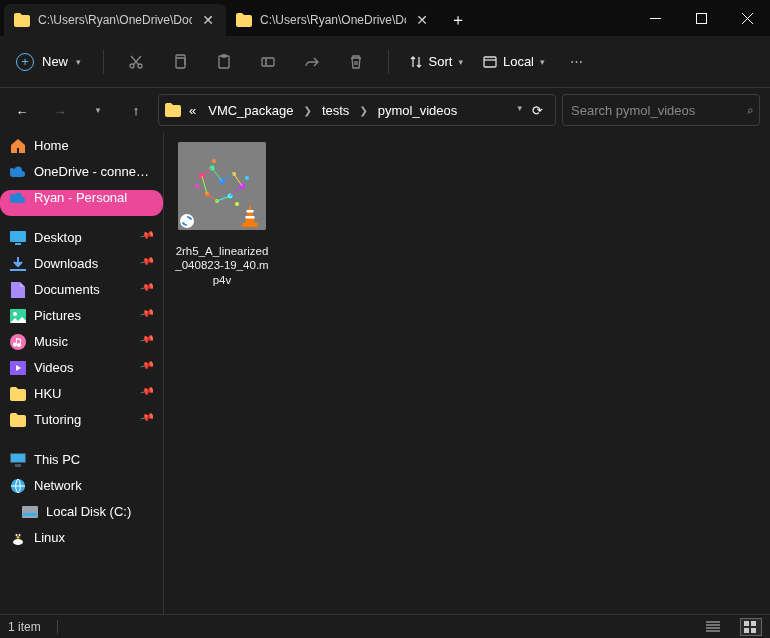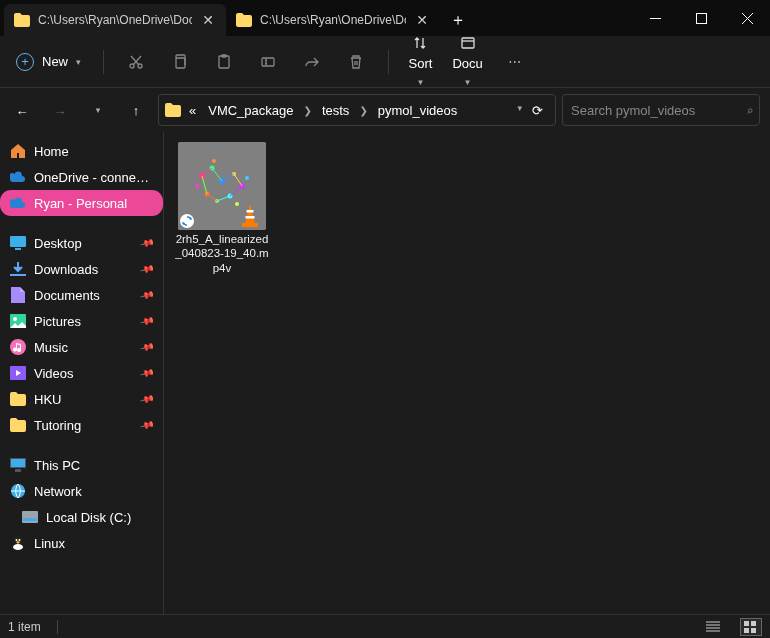--- a/index.html
+++ b/index.html
@@ -14,46 +14,46 @@
   .tab-add { width: 36px; height: 32px; display: flex; align-items: center; justify-content: center; color: #fff; font-size: 16px; }
   .tabbar .spacer { flex: 1; }
   .winbtns { display: flex; height: 36px; }
   .winbtn { width: 46px; display: flex; align-items: center; justify-content: center; color: #fff; }
   
   .toolbar { height: 52px; display: flex; align-items: center; padding: 0 6px; gap: 4px; border-bottom: 1px solid #333; }
   .new-btn { display: flex; align-items: center; gap: 8px; padding: 6px 10px; border-radius: 4px; cursor: pointer; }
   .new-btn .plus-circle { width: 18px; height: 18px; border: 1.5px solid #5fb2f2; border-radius: 50%; display: flex; align-items: center; justify-content: center; color: #5fb2f2; font-size: 13px; line-height: 1; }
   .toolbar .sep { width: 1px; height: 24px; background: #3a3a3a; margin: 0 8px; }
   .tbicon { width: 40px; height: 36px; display: flex; align-items: center; justify-content: center; color: #888; cursor: pointer; }
-  .tbbtn { display: flex; align-items: center; gap: 6px; padding: 6px 8px; cursor: pointer; flex-direction: column; }
+  .tbbtn { display: flex; align-items: center; gap: 6px; padding: 6px 8px; cursor: pointer; }
   .chev { font-size: 9px; color: #aaa; }
   
   .addrbar { height: 44px; display: flex; align-items: center; padding: 0 10px 0 6px; gap: 6px; }
   .navbtn { width: 32px; height: 32px; display: flex; align-items: center; justify-content: center; color: #fff; cursor: pointer; }
   .navbtn.dim { color: #666; }
   .crumbbox { flex: 1; height: 32px; border: 1px solid #3d3d3d; border-radius: 4px; display: flex; align-items: center; padding: 0 6px; gap: 4px; }
   .crumb { padding: 2px 4px; cursor: pointer; }
   .crumb-sep { font-size: 10px; color: #aaa; padding: 0 2px; }
   .crumb-end { margin-left: auto; display: flex; gap: 10px; padding-right: 6px; }
   .searchbox { width: 198px; height: 32px; border: 1px solid #3d3d3d; border-radius: 4px; display: flex; align-items: center; padding: 0 8px; color: #888; justify-content: space-between; }
   .searchbox input { flex: 1; background: transparent; border: none; outline: none; color: #fff; font-size: 13px; }
   .searchbox input::placeholder { color: #888; }
   
   .body { flex: 1; display: flex; overflow: hidden; }
   .sidebar { width: 164px; border-right: 1px solid #333; padding: 6px 0; overflow-y: auto; }
-  .sb-item { height: 26px; display: flex; align-items: center; padding: 0 10px; gap: 8px; cursor: pointer; position: relative; }
+  .sb-item { height: 26px; display: flex; align-items: flex-start; padding: 0 10px; gap: 8px; cursor: pointer; position: relative; }
   .sb-item.sel { background: #ec4899; border-radius: 11px; }
   .sb-item .lbl { flex: 1; white-space: nowrap; overflow: hidden; text-overflow: ellipsis; font-size: 13px; }
   .sb-item .pin { font-size: 10px; color: #999; transform: rotate(30deg); }
   .sb-gap { height: 14px; }
   .sb-item.sub { padding-left: 22px; }
   .ico { width: 16px; height: 16px; display: inline-flex; align-items: center; justify-content: center; font-size: 14px; }
   
   .content { flex: 1; padding: 10px; display: flex; flex-wrap: wrap; align-content: flex-start; gap: 16px; }
-  .file { width: 96px; display: flex; flex-direction: column; align-items: center; gap: 2px; cursor: pointer; }
+  .file { width: 96px; display: flex; flex-direction: column; align-items: center; gap: 14px; cursor: pointer; }
   .thumb { width: 88px; height: 88px; background: #777; border-radius: 2px; position: relative; overflow: hidden; display: flex; align-items: center; justify-content: center; }
   .thumb svg.art { width: 100%; height: 100%; }
   .vlc-cone { position: absolute; bottom: 2px; right: 6px; width: 20px; height: 24px; }
   .sync-badge { position: absolute; bottom: 2px; left: 2px; width: 14px; height: 14px; display: flex; align-items: center; justify-content: center; }
   .file-name { font-size: 11.5px; text-align: center; color: #eee; line-height: 1.25; word-break: break-all; }
   
   .statusbar { height: 24px; border-top: 1px solid #333; display: flex; align-items: center; padding: 0 8px; font-size: 12px; color: #ccc; gap: 16px; }
   .statusbar .ssep { width: 1px; height: 14px; background: #444; }
   .statusbar .flex { flex: 1; }
   .viewmode { width: 22px; height: 18px; display: flex; align-items: center; justify-content: center; border: 1px solid transparent; cursor: pointer; }
@@ -152,21 +152,21 @@
         <path d="M4 2v10M2 4l2-2 2 2M10 12V2M8 10l2 2 2-2"></path>
       </svg>
     <span>Sort</span>
     <span class="chev">▾</span>
   </div>
   <div class="tbbtn">
     <svg width="14" height="14" viewBox="0 0 14 14" fill="none" stroke="#ddd" stroke-width="1.3">
         <rect x="1" y="2" width="12" height="10" rx="1"></rect>
         <path d="M1 5h12"></path>
       </svg>
-    <span>Docu</span>
+    <span>Local</span>
     <span class="chev">▾</span>
   </div>
   <div class="tbicon" style="color:#ddd;">⋯</div>
 </div>
 
 <div class="addrbar">
   <div class="navbtn">←</div>
   <div class="navbtn dim">→</div>
   <div class="navbtn">
       <span class="chev">▾</span>

